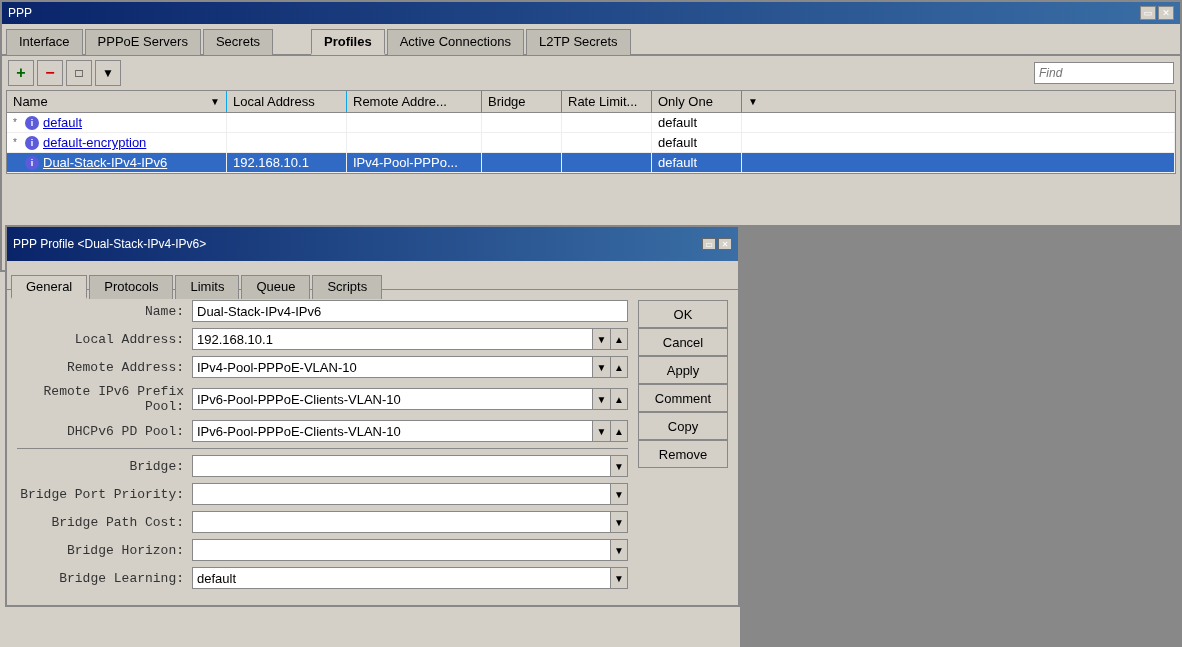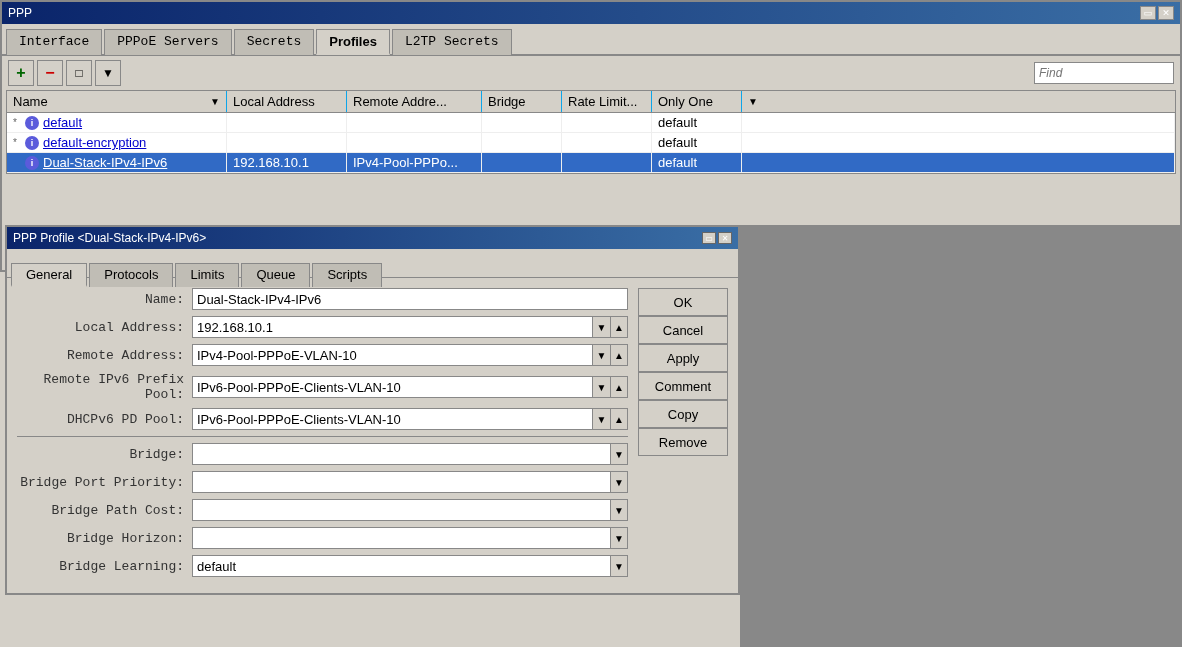--- a/index.html
+++ b/index.html
@@ -64,24 +64,24 @@
       font-size: 13px;
       margin-right: 2px;
       position: relative;
       top: 1px;
     }
     .tab.active {
       background: #d4d0c8;
       border-bottom: 2px solid #d4d0c8;
       font-weight: bold;
       z-index: 1;
+      margin-left: 36px;
     }
     .tab:not(.active) {
       background: #c0bdb5;
-      font-family: Liberation Mono, monospace;
     }
 
     
     .toolbar {
       display: flex;
       align-items: center;
       padding: 4px 6px;
       gap: 3px;
       background: #d4d0c8;
     }
@@ -183,21 +183,21 @@
     }
 
     .dialog-title {
       background: linear-gradient(to right, #0a246a, #3a6ea5);
       color: white;
       font-size: 12px;
       padding: 3px 6px;
       display: flex;
       justify-content: space-between;
       align-items: center;
-      height: 22px;
+      height: 34px;
     }
     .dialog-title-btns {
       display: flex;
       gap: 2px;
     }
     .dialog-title-btn {
       width: 14px;
       height: 12px;
       background: #d4d0c8;
       border: 1px solid #666;
@@ -360,20 +360,23 @@
     <div class="tab">
       <span>PPPoE Servers</span>
     </div>
     <div class="tab">
       <span>Secrets</span>
     </div>
     <div class="tab active">
       <span>Profiles</span>
     </div>
     <div class="tab">
+      <span>Active Connections</span>
+    </div>
+    <div class="tab">
       <span>L2TP Secrets</span>
     </div>
   </div>
 
   <div class="toolbar">
     <div class="toolbar-btn">
       <span style="font-size:16px;font-weight:bold;color:#006600;">+</span>
     </div>
     <div class="toolbar-btn">
       <span style="font-size:16px;font-weight:bold;color:#cc0000;">−</span>

